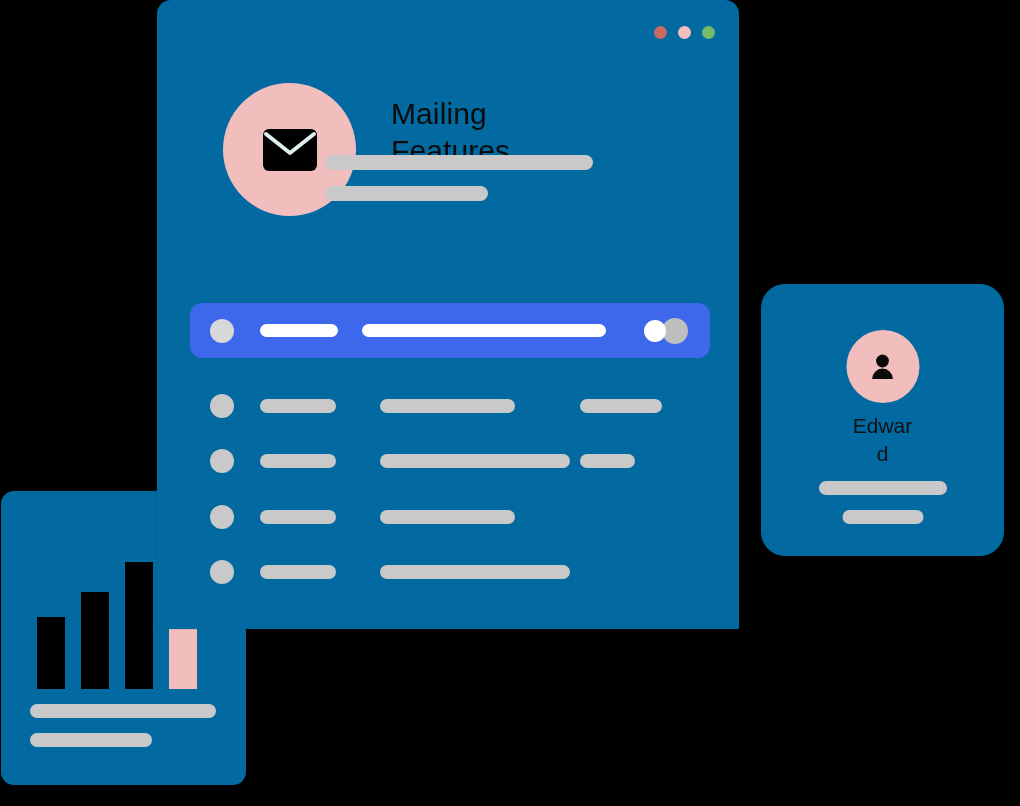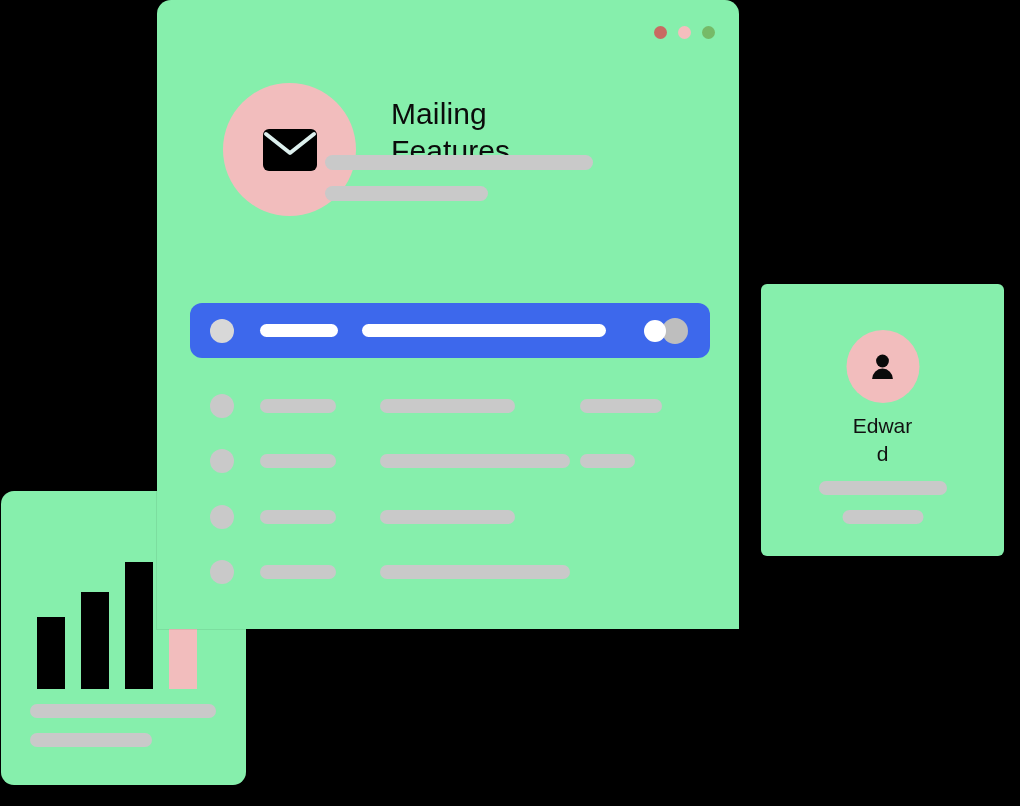--- a/index.html
+++ b/index.html
@@ -17,21 +17,21 @@
     position: relative;
     width: 1020px;
     height: 806px;
     background: #000000;
     overflow: hidden;
   }
 
   
   .card {
     position: absolute;
-    background: #86efac;
+    background: #0369a1;
     box-sizing: border-box;
   }
 
   
   #main-window {
     left: 157px;
     top: 0px;
     width: 582px;
     height: 629px;
     border-top-left-radius: 14px;
@@ -228,21 +228,21 @@
     height: 272px;
     border-radius: 13px;
     box-shadow: 0 0 0 1px rgba(0,0,0,0.06);
   }
   
   #edward-card {
     left: 761px;
     top: 284px;
     width: 243px;
     height: 272px;
-    border-radius: 6px;
+    border-radius: 24px;
     box-shadow: 0 0 0 1px rgba(0,0,0,0.06);
     padding-left: 44px;
   }
 
   .avatar-circle {
     position: absolute;
     left: 50%;
     transform: translateX(-50%);
     top: 46px;
     width: 73px;

